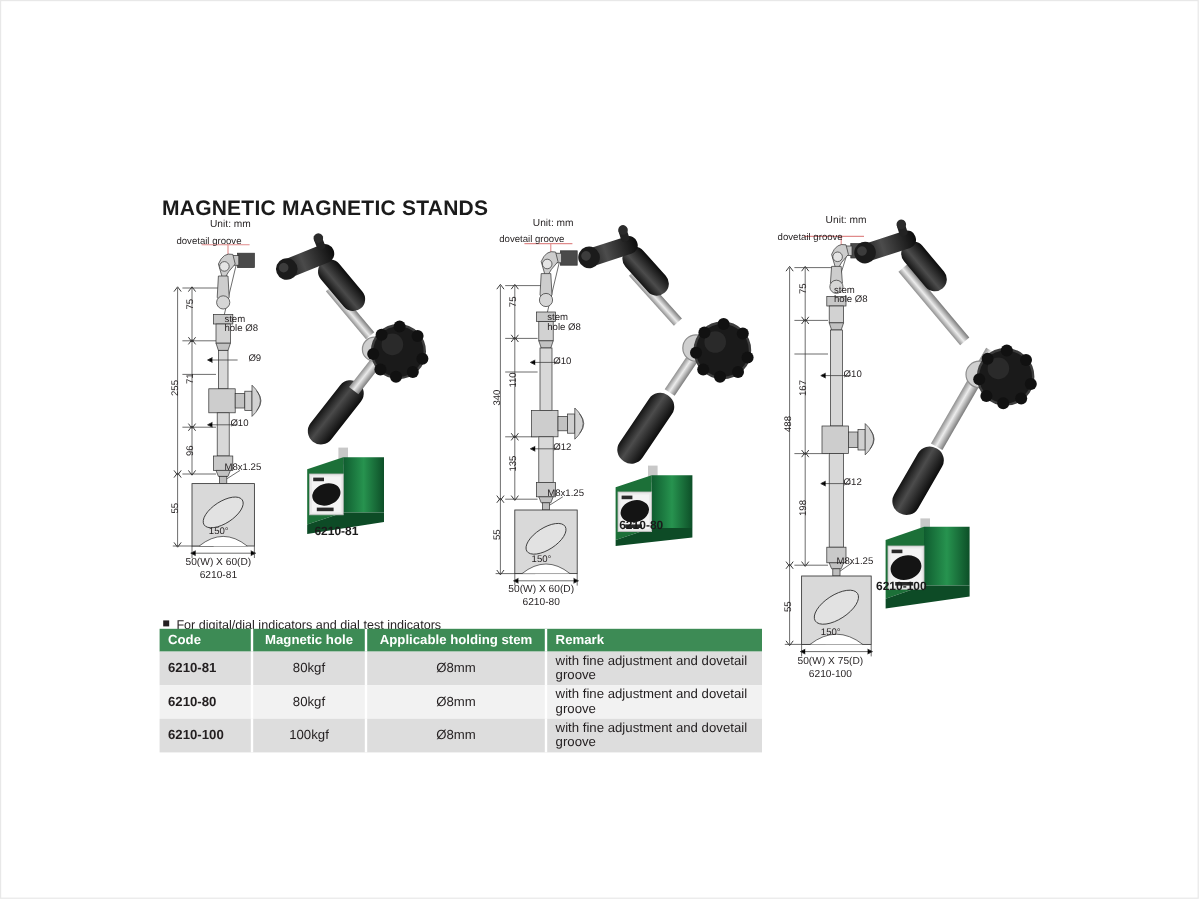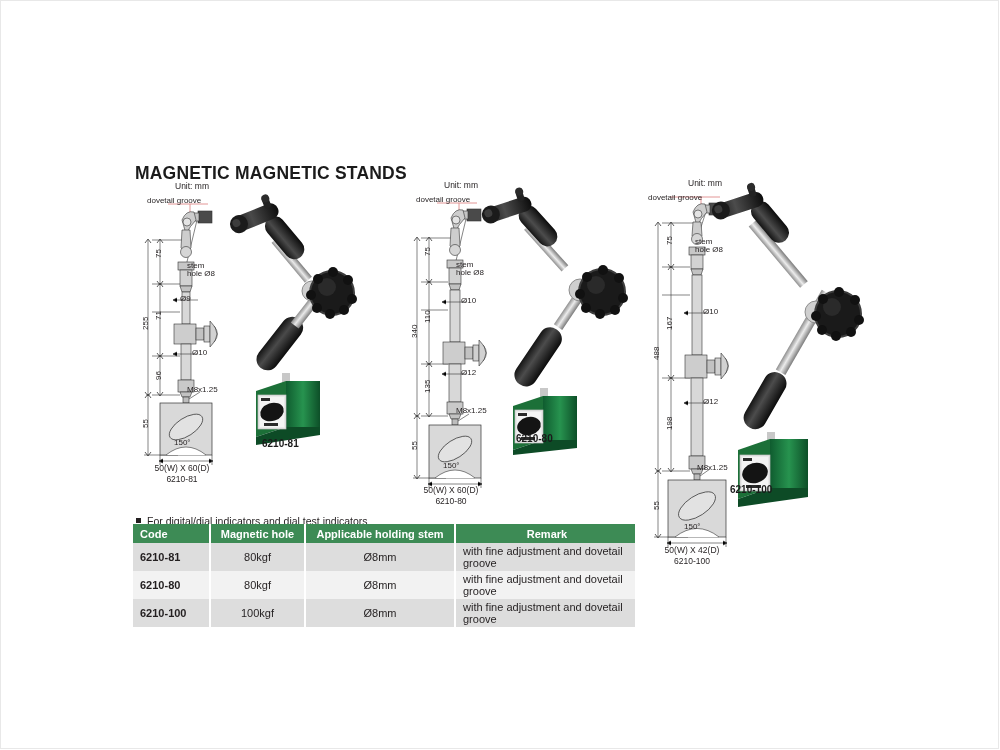--- a/index.html
+++ b/index.html
@@ -21,21 +21,21 @@
 
   .bullet-row{position:absolute;left:136px;top:515px;font-size:10.5px;color:#231f20;
        white-space:nowrap;text-align:right;}
   .bullet-row .sq{display:inline-block;width:5px;height:5px;background:#231f20;
        vertical-align:2px;margin-right:6px;}
 
   table.spec{position:absolute;left:133px;top:524px;width:502px;
        border-collapse:collapse;font-size:11px;}
   table.spec th{background:#3d8b55;color:#ffffff;font-weight:bold;text-align:center;
        padding:3px 4px;border-right:2px solid #ffffff;height:13px;}
-  table.spec th:last-child{border-right:none;text-align:center;padding-left:7px;}
+  table.spec th:last-child{border-right:none;text-align:left;padding-left:7px;}
   table.spec th.lft{text-align:left;padding-left:7px;}
   table.spec td{padding:2px 4px;text-align:center;height:12px;
        border-right:2px solid #ffffff;color:#231f20;}
   table.spec td:last-child{border-right:none;text-align:left;padding-left:7px;}
   table.spec td.code{font-weight:bold;text-align:left;padding-left:7px;}
   table.spec tr.r-odd td{background:#dddddd;}
   table.spec tr.r-even td{background:#f2f2f2;}
 
   svg{display:block;overflow:visible;}
 </style>
@@ -52,21 +52,21 @@
   <div class="dlabel" style="left:17px;top:16px;">dovetail groove</div>
   <div class="dlabel" style="left:57px;top:81px;">stem</div>
   <div class="dlabel" style="left:57px;top:89px;">hole Ø8</div>
 
   <div class="dlabel rot" style="left:24px;top:78px;">75</div>
   <div class="dlabel rot" style="left:24px;top:140px;">71</div>
   <div class="dlabel rot" style="left:24px;top:200px;">96</div>
   <div class="dlabel rot" style="left:11px;top:150px;">255</div>
   <div class="dlabel rot" style="left:11px;top:248px;">55</div>
 
-  <div class="dlabel" style="left:50px;top:114px;">Ø9</div>
+  <div class="dlabel" style="left:77px;top:114px;">Ø9</div>
   <div class="dlabel" style="left:62px;top:168px;">Ø10</div>
   <div class="dlabel" style="left:57px;top:205px;">M8x1.25</div>
   <div class="dlabel" style="left:44px;top:258px;">150°</div>
   <div class="caption" style="left:12px;top:283px;width:80px;">50(W) X 60(D)</div>
   <div class="caption" style="left:12px;top:294px;width:80px;">6210-81</div>
 
   <svg width="290" height="310" viewBox="0 0 290 310">
     <g stroke="#333" stroke-width="0.6" fill="none">
 
       <line x1="22" y1="60" x2="60" y2="60"></line>
@@ -407,21 +407,21 @@
   <div class="dlabel rot" style="left:25px;top:70px;">75</div>
   <div class="dlabel rot" style="left:25px;top:155px;">167</div>
   <div class="dlabel rot" style="left:25px;top:255px;">198</div>
   <div class="dlabel rot" style="left:12px;top:185px;">488</div>
   <div class="dlabel rot" style="left:12px;top:335px;">55</div>
 
   <div class="dlabel" style="left:63px;top:132px;">Ø10</div>
   <div class="dlabel" style="left:63px;top:222px;">Ø12</div>
   <div class="dlabel" style="left:57px;top:288px;">M8x1.25</div>
   <div class="dlabel" style="left:44px;top:347px;">150°</div>
-  <div class="caption" style="left:10px;top:370px;width:84px;">50(W) X 42(D)</div>
+  <div class="caption" style="left:10px;top:370px;width:84px;">50(W) X 75(D)</div>
   <div class="caption" style="left:10px;top:381px;width:84px;">6210-100</div>
 
   <svg width="290" height="400" viewBox="0 0 290 400">
     <g stroke="#333" stroke-width="0.6" fill="none">
       <line x1="22" y1="48" x2="60" y2="48"></line>
       <line x1="22" y1="92" x2="50" y2="92"></line>
       <line x1="22" y1="120" x2="50" y2="120"></line>
       <line x1="22" y1="203" x2="50" y2="203"></line>
       <line x1="22" y1="296" x2="50" y2="296"></line>
       <line x1="14" y1="362" x2="48" y2="362"></line>

